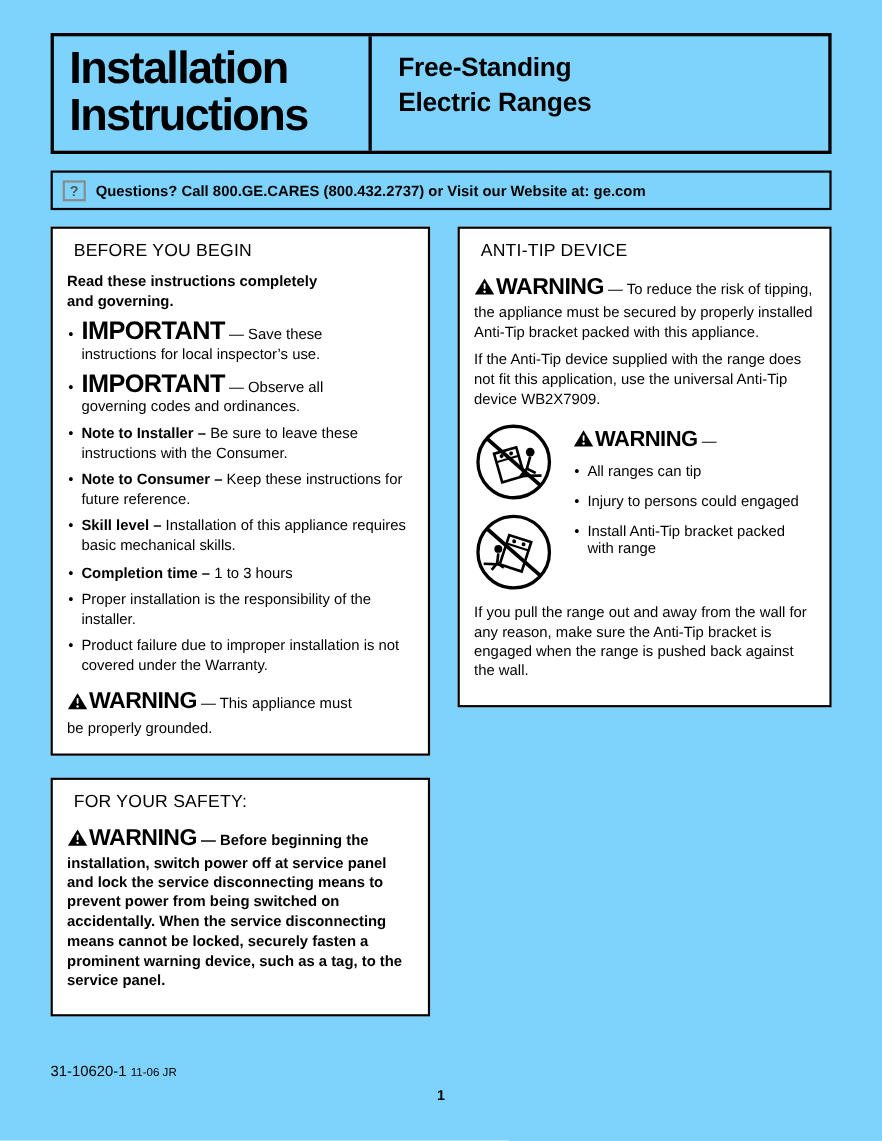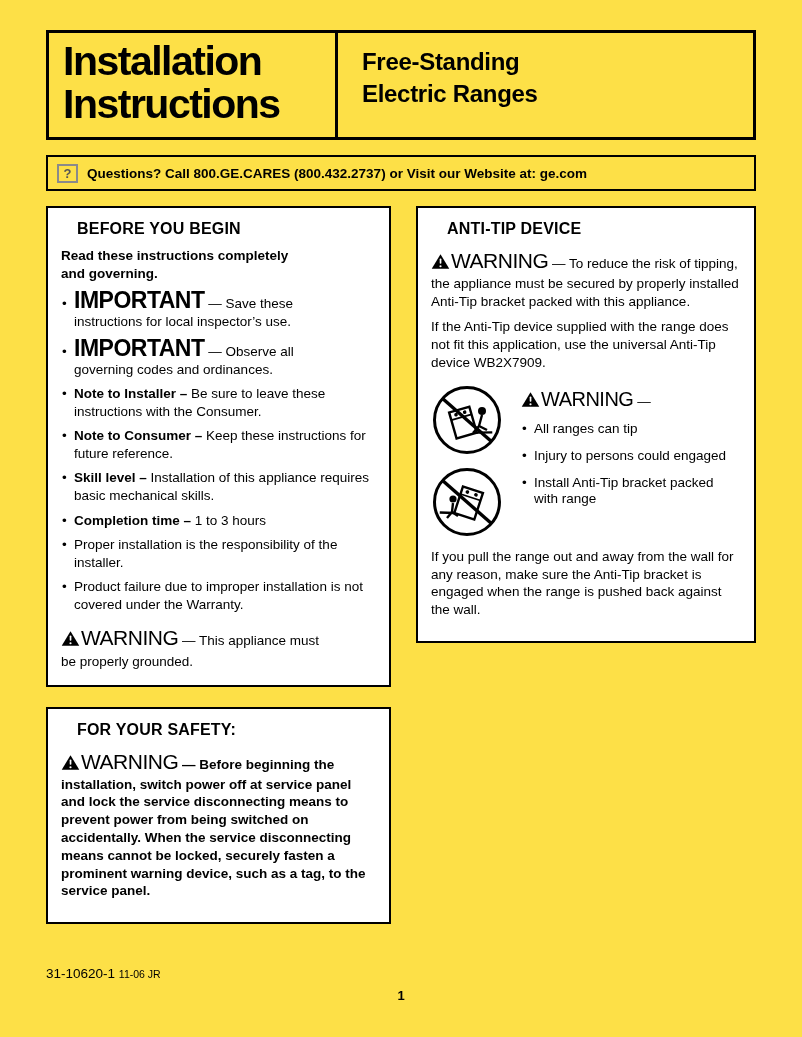--- a/index.html
+++ b/index.html
@@ -1,18 +1,18 @@
 <!DOCTYPE html>
 <html><head>
 <meta charset="utf-8">
 <style>
   * { margin:0; padding:0; box-sizing:border-box; }
   html,body { background:#fff; }
   .page {
-    position:relative; width:802px; height:1037px; background:#fde047; color:#000;
+    position:relative; width:802px; height:1037px; background:#7dd3fc; color:#000;
     font-family:"Liberation Sans", sans-serif; padding:30px 46px 4px; overflow:hidden;
   }
   
   .masthead { display:flex; border:3px solid #000; height:110px; }
   .m-left {
     width:289px; flex:0 0 289px; border-right:3px solid #000;
     padding:7px 0 0 14px; font-size:41px; font-weight:bold;
     letter-spacing:-1.5px; line-height:1.06;
   }
   .m-right {
@@ -29,34 +29,34 @@
     font-weight:bold; font-size:13px; display:flex; align-items:center;
     justify-content:center; flex:0 0 21px;
   }
   .qtext { font-weight:bold; font-size:13.5px; }
   
   .cols { margin-top:15px; display:flex; gap:25px; align-items:flex-start; }
   .col-left { width:345px; flex:0 0 345px; }
   .col-right { flex:1; }
   .box { border:2.5px solid #000; padding:10px 13px 14px; background:#fff; }
   .box + .box { margin-top:20px; }
-  .box-title { font-size:16px; font-weight:bold; letter-spacing:0.2px; margin:2px 16px 9px; }
+  .box-title { font-size:16px; font-weight:normal; letter-spacing:0.2px; margin:2px 6px 9px; }
   .intro { font-weight:bold; font-size:13.5px; line-height:1.3; margin-bottom:4px; max-width:245px; }
   ul { list-style:none; }
   .byb-list li {
     position:relative; padding-left:13px; margin:7px 0;
     font-size:13.5px; line-height:1.3;
   }
   .byb-list li::before { content:"\2022"; position:absolute; left:1px; top:0; }
   li.item-important { max-width:255px; }
   li.item-important::before { top:6px; }
   .lead-important { font-size:23px; font-weight:bold; letter-spacing:-0.5px; line-height:1; }
   .lead-bold { font-weight:bold; }
   .warn-line { margin-top:11px; font-size:13.5px; line-height:1.35; max-width:272px; }
-  .warn-word { font-size:21px; font-weight:normal; letter-spacing:-0.5px; }
+  .warn-word { font-size:21px; font-weight:bold; letter-spacing:-0.5px; }
   .warn-tri { width:19px; height:17px; vertical-align:-2px; margin-right:1px; }
   .para { font-size:13.5px; line-height:1.32; margin:8px 0; }
   .safety-para { font-weight:bold; margin-top:6px; }
   
   .picto-row { display:flex; gap:12px; margin:12px 0 10px; }
   .picto-col { display:flex; flex-direction:column; gap:10px; width:74px; flex:0 0 74px; }
   .picto { width:72px; height:72px; }
   .picto-right { flex:1; padding-top:2px; padding-left:4px; }
   .picto-head { font-size:13.5px; margin:2px 0 8px 0; }
   .picto-head .warn-word { font-size:20px; }

